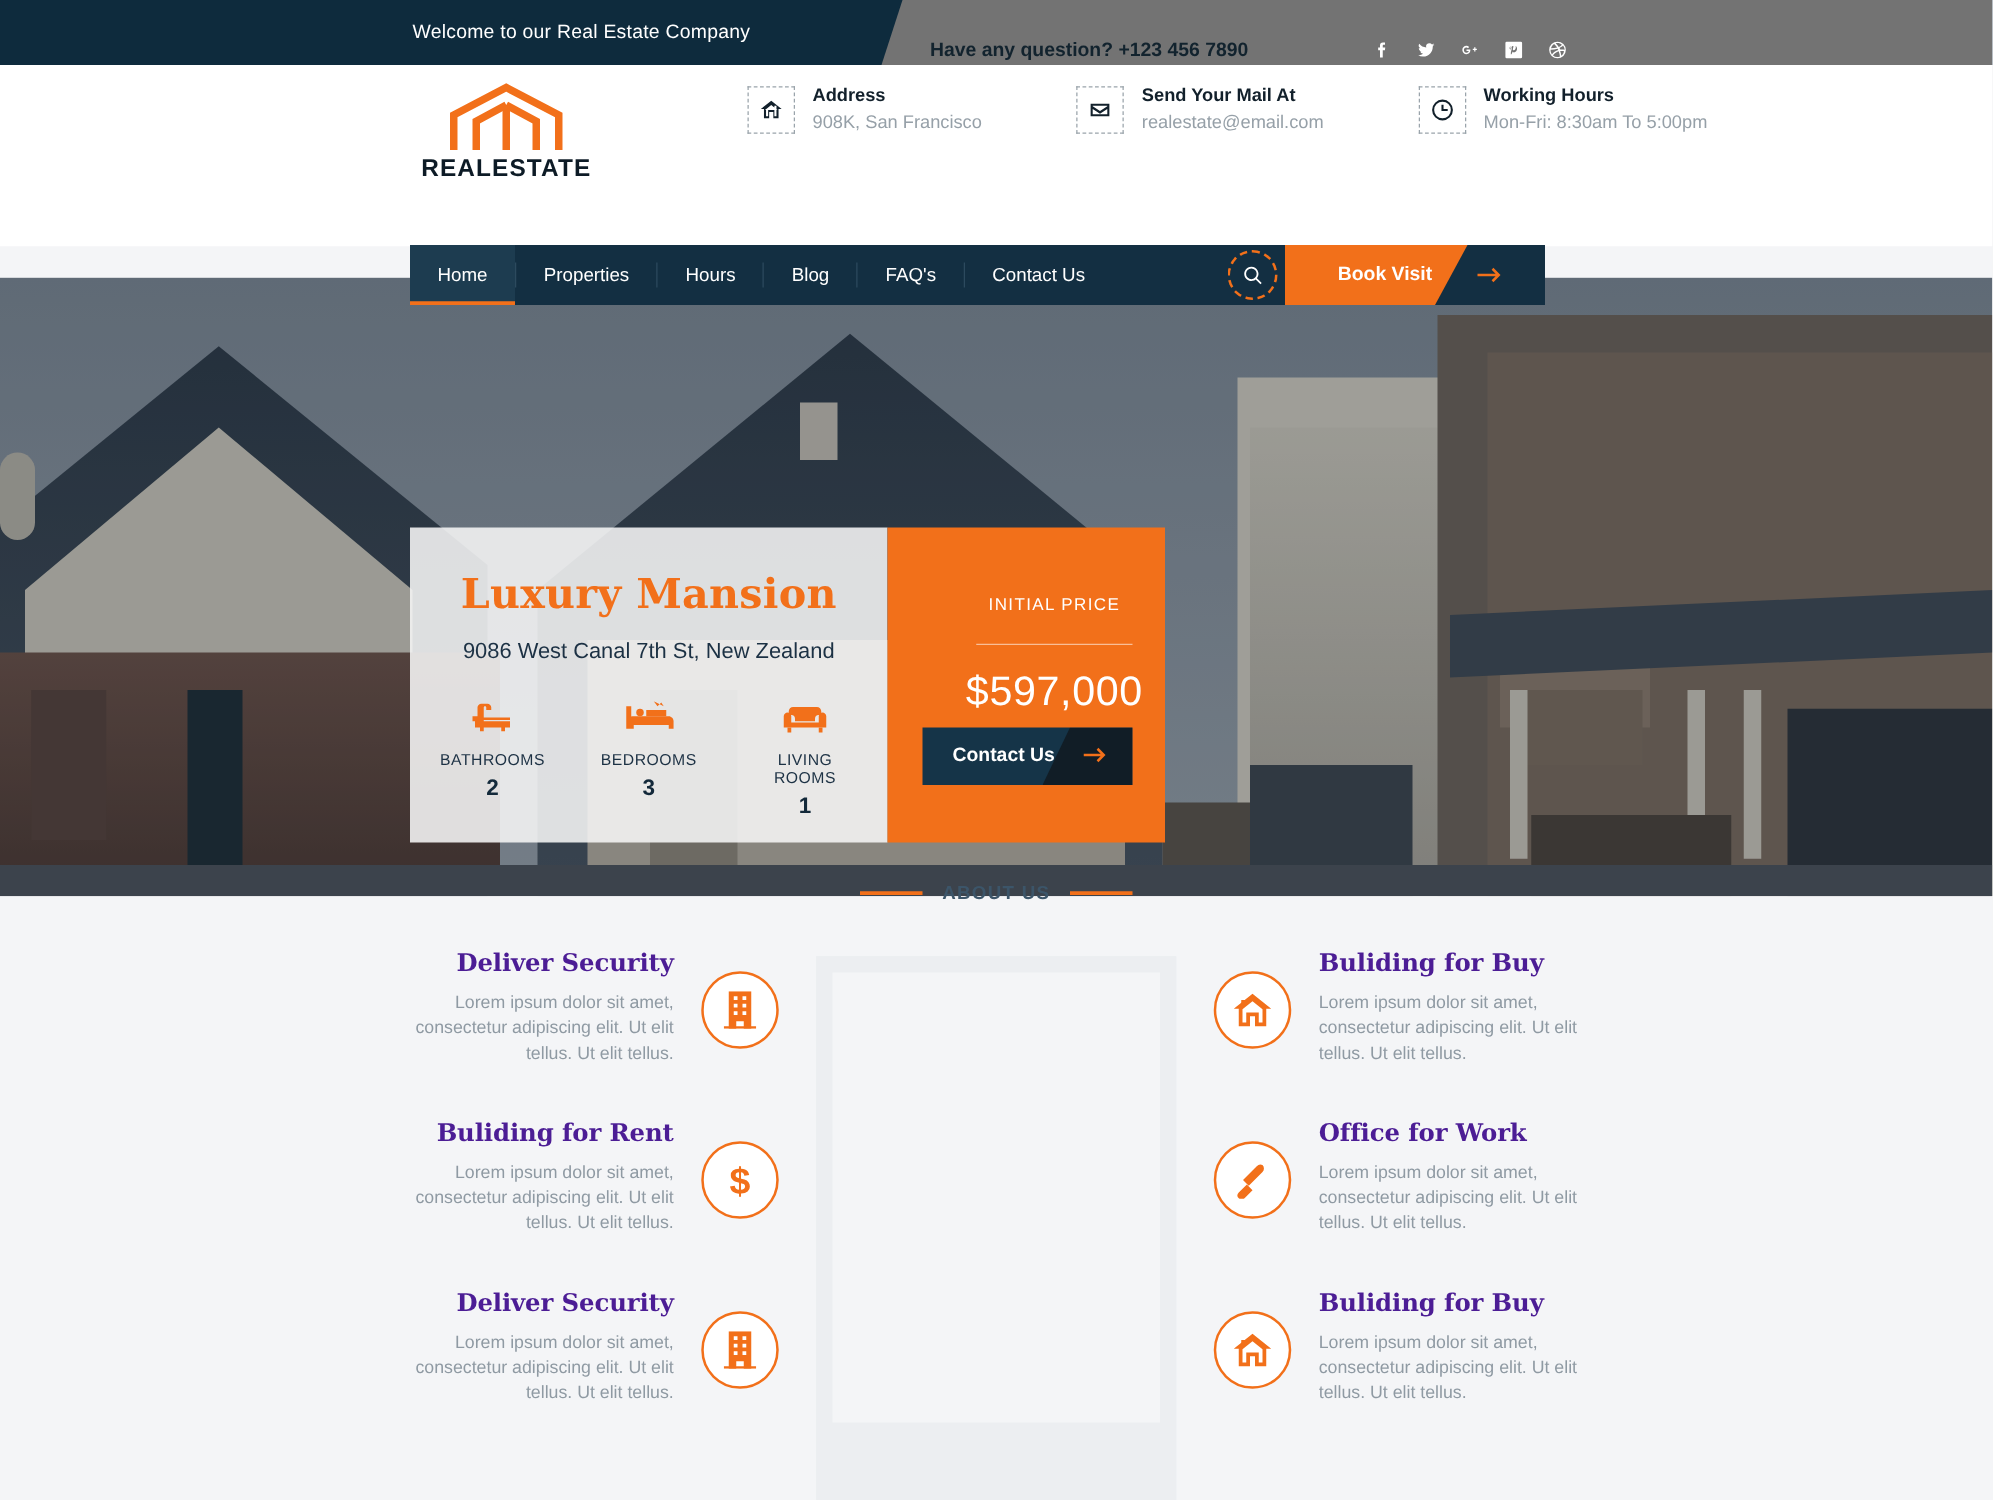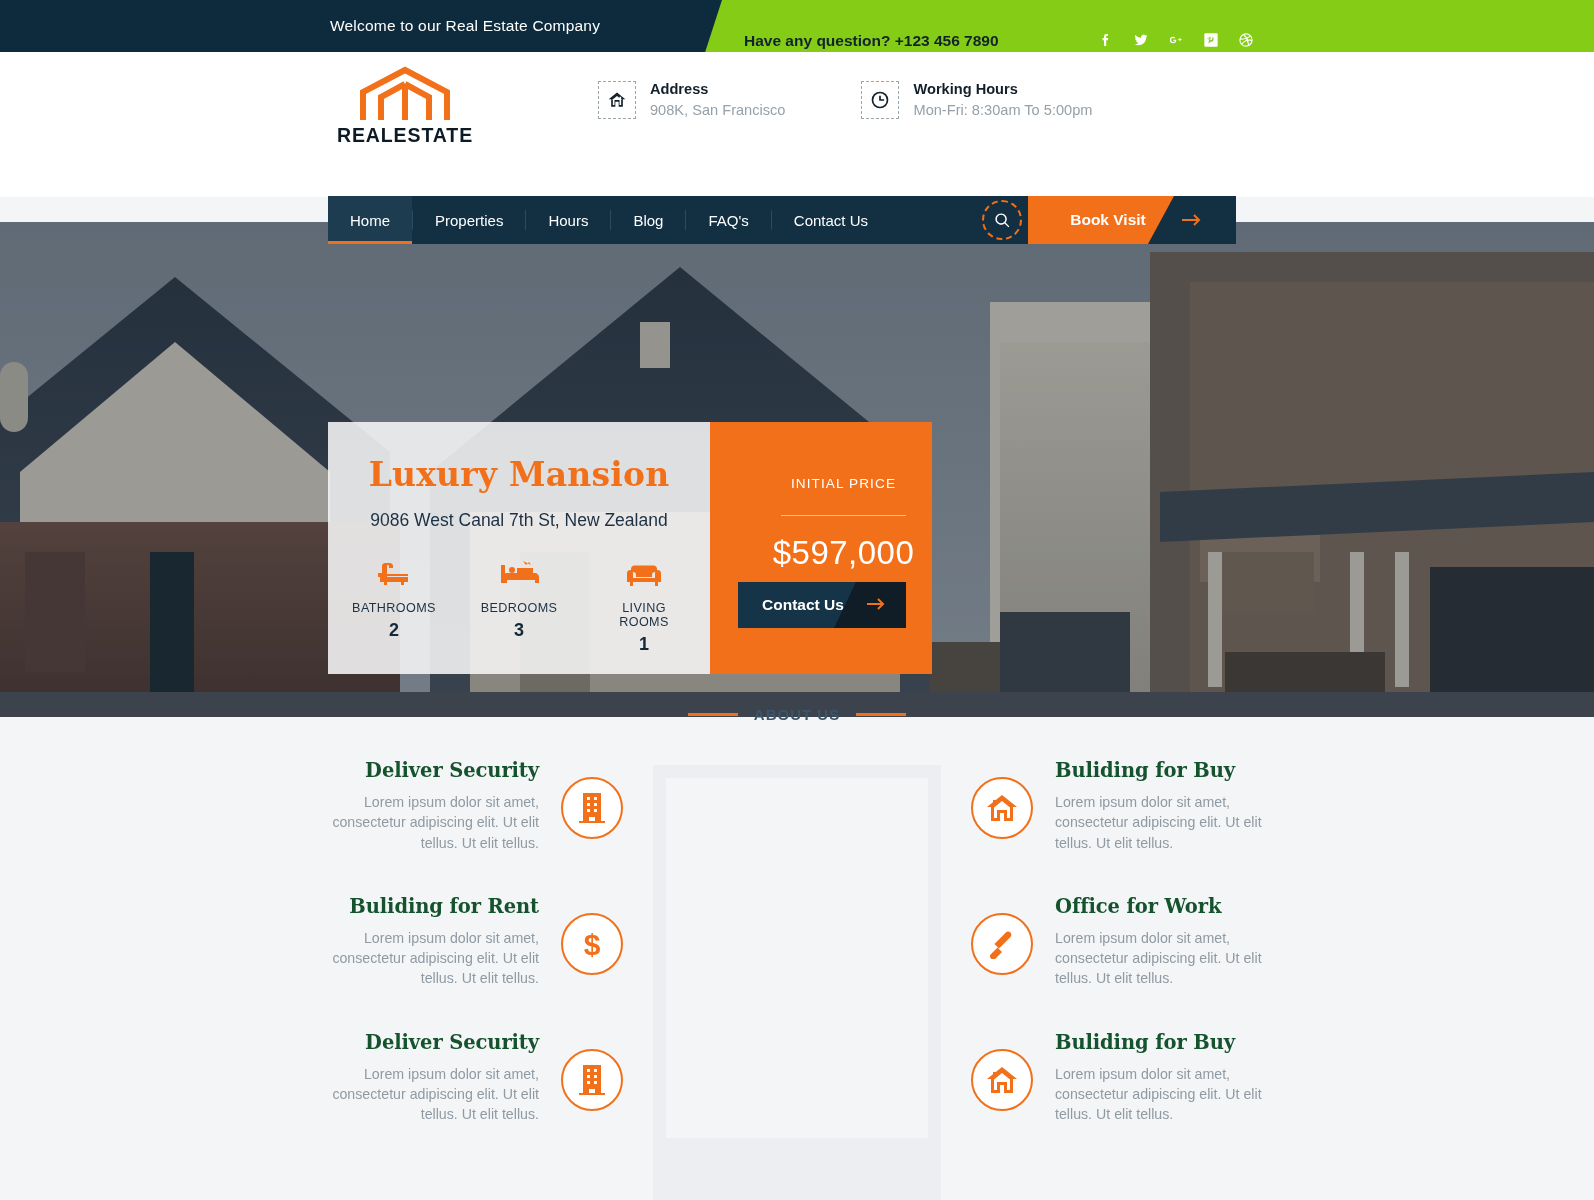--- a/index.html
+++ b/index.html
@@ -14,21 +14,21 @@
   
   .topbar {
     position: relative; height: 52px; background: #0e2b3d;
     display: flex; align-items: center; overflow: hidden;
   }
   .topbar-welcome {
     margin-left: 330px; color: #ffffff; font-size: 15.5px; letter-spacing: .2px;
   }
   .topbar-orange {
     position: absolute; left: 700px; top: 0; right: 0; height: 68px;
-    background: #84cc16;
+    background: #737373;
     clip-path: polygon(22px 0, 100% 0, 100% 100%, 0 100%);
   }
   .topbar-orange .q {
     position: absolute; left: 44px; top: 32px; color: #12232e;
     font-size: 15.5px; font-weight: 600; white-space: nowrap;
   }
   .socials {
     position: absolute; right: 340px; top: 31px;
     display: flex; gap: 19px; align-items: center;
   }
@@ -37,21 +37,21 @@
   
   .header {
     position: relative; height: 145px; background: #ffffff;
   }
   .logo { position: absolute; left: 330px; top: 14px; width: 150px; text-align: center; }
   .logo svg { display: block; margin: 0 auto; }
   .logo .word {
     font-size: 19.5px; font-weight: 700; letter-spacing: .9px;
     color: #0d1b26; margin-top: 2px;
   }
-  .infos { position: absolute; left: 598px; top: 28px; display: flex; gap: 76px; }
+  .infos { position: absolute; left: 598px; top: 16px; display: flex; gap: 76px; }
   .info { display: flex; align-items: center; gap: 14px; }
   .info .ibox {
     width: 38px; height: 38px; border: 1.6px dashed #9aa4ab;
     display: flex; align-items: center; justify-content: center;
   }
   .info .ibox svg { fill: #12202b; }
   .info .itxt .t1 { font-size: 14.6px; font-weight: 700; color: #12202b; line-height: 1.35; }
   .info .itxt .t2 { font-size: 14.6px; color: #96a0a8; line-height: 1.4; }
 
   
@@ -154,21 +154,21 @@
     position: absolute; left: 0; top: 745px; width: 1594px; height: 455px;
     display: flex; justify-content: center; gap: 0;
   }
   .col { width: 300px; padding-top: 14px; }
   .col.left { text-align: right; }
   .col.right { text-align: left; }
   .feature { display: flex; align-items: flex-start; gap: 22px; margin-bottom: 42px; }
   .col.right .feature { flex-direction: row; }
   .feature .ftxt { flex: 1; }
   .feature h3 {
-    font-family: "DejaVu Serif", serif; font-size: 19.5px; color: #14532d;
+    font-family: "DejaVu Serif", serif; font-size: 19.5px; color: #4c1d95;
     font-weight: 700; letter-spacing: -.1px;
   }
   .feature p { font-size: 14.2px; color: #8f9aa3; line-height: 1.43; margin-top: 10px; }
   .circle {
     flex: none; width: 62px; height: 62px; border-radius: 50%;
     border: 2px solid #f2701a; background: #ffffff;
     display: flex; align-items: center; justify-content: center; margin-top: 18px;
   }
   .circle svg { fill: #f2701a; }
   .center-ph {
@@ -236,20 +236,31 @@
             </svg>
         </span>
         <span class="itxt">
           <span class="t1">Address</span>
           <span class="t2" style="display:block">908K, San Francisco</span>
         </span>
       </div>
       <div class="info">
         <span class="ibox">
           <svg width="20" height="20" viewBox="0 0 24 24">
+              <path d="M3 6h18v12H3V6zm2 2v.4l7 4.6 7-4.6V8H5zm14 8V11l-7 4.6L5 11v5h14z"></path>
+            </svg>
+        </span>
+        <span class="itxt">
+          <span class="t1">Send Your Mail At</span>
+          <span class="t2" style="display:block">realestate@email.com</span>
+        </span>
+      </div>
+      <div class="info">
+        <span class="ibox">
+          <svg width="20" height="20" viewBox="0 0 24 24">
               <path d="M12 2a10 10 0 1 0 0 20 10 10 0 0 0 0-20zm0 2a8 8 0 1 1 0 16 8 8 0 0 1 0-16zm-1 3v6h6v-2h-4V7h-2z"></path>
             </svg>
         </span>
         <span class="itxt">
           <span class="t1">Working Hours</span>
           <span class="t2" style="display:block">Mon-Fri: 8:30am To 5:00pm</span>
         </span>
       </div>
     </div>
   </div>

